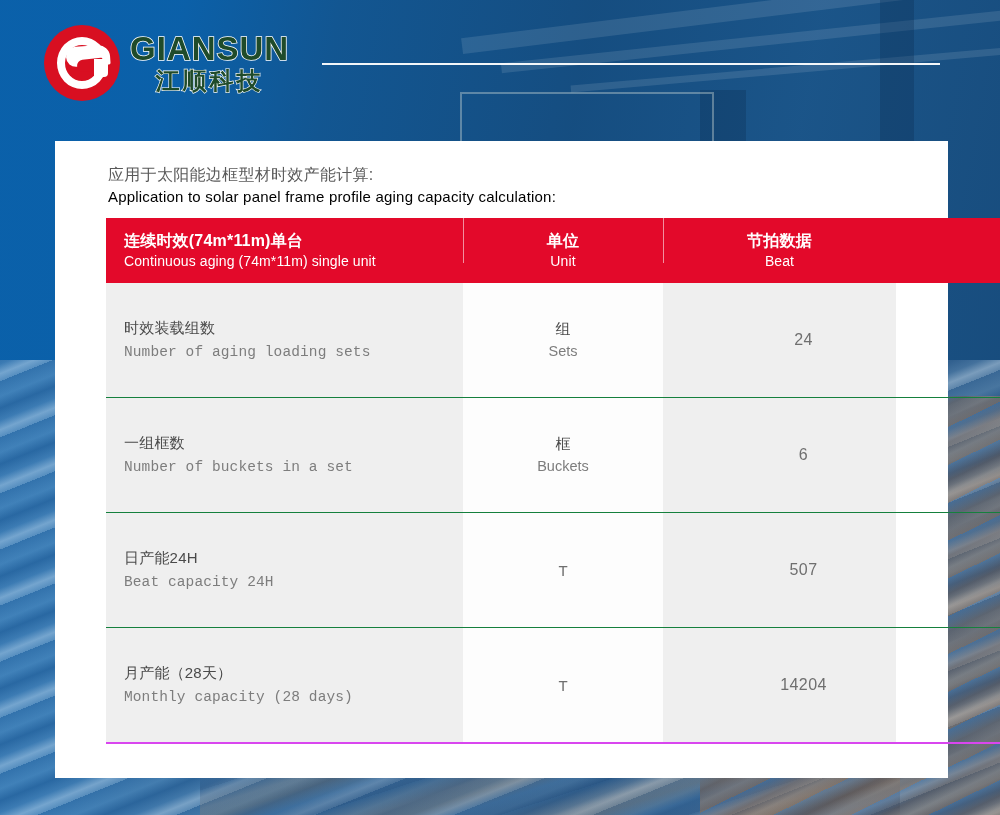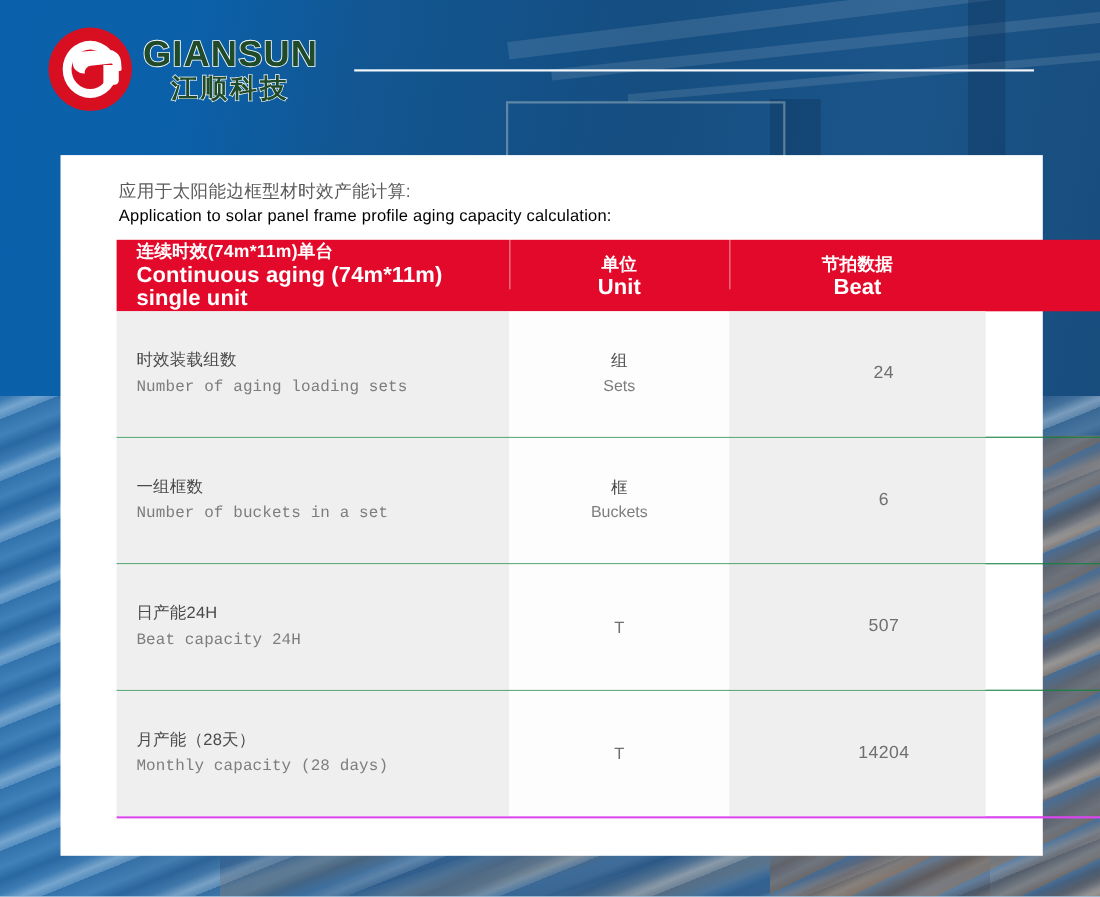--- a/index.html
+++ b/index.html
@@ -263,22 +263,22 @@
     width: 1px; height: 50px;
     background: rgba(255,255,255,0.55);
   }
   .th-cn {
     font-size: 16px;
     font-weight: bold;
     line-height: 21px;
     letter-spacing: 0.2px;
   }
   .th-en {
-    font-size: 20px;
-    font-weight: bold;
+    font-size: 14px;
+    font-weight: normal;
     line-height: 21px;
     letter-spacing: 0.1px;
   }
 
   .t-row {
     display: flex;
     height: 114px;
     border-bottom: 1px solid #15803d;
   }
   .t-row:last-child {

